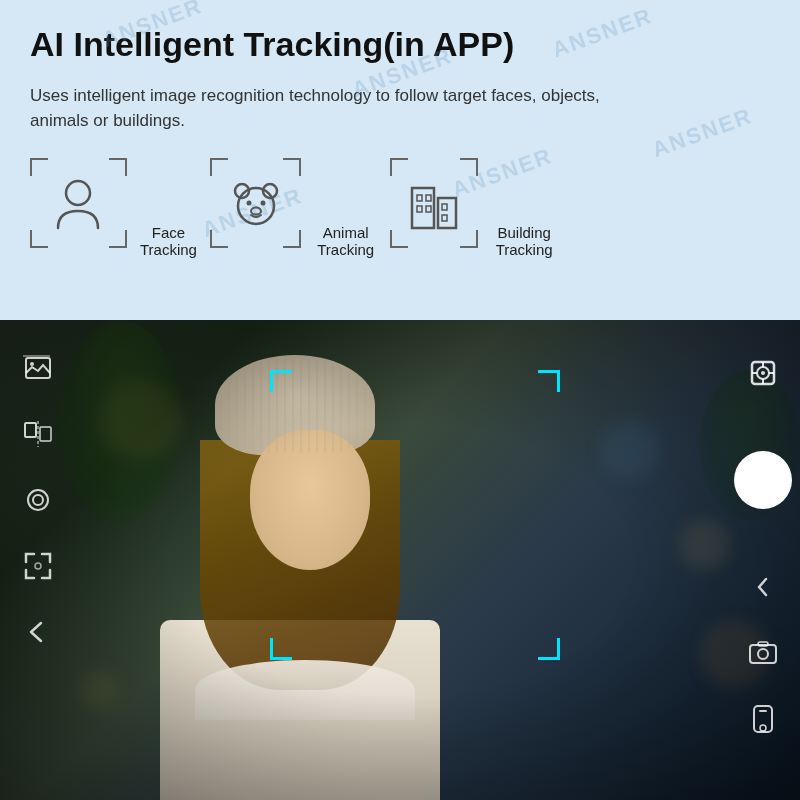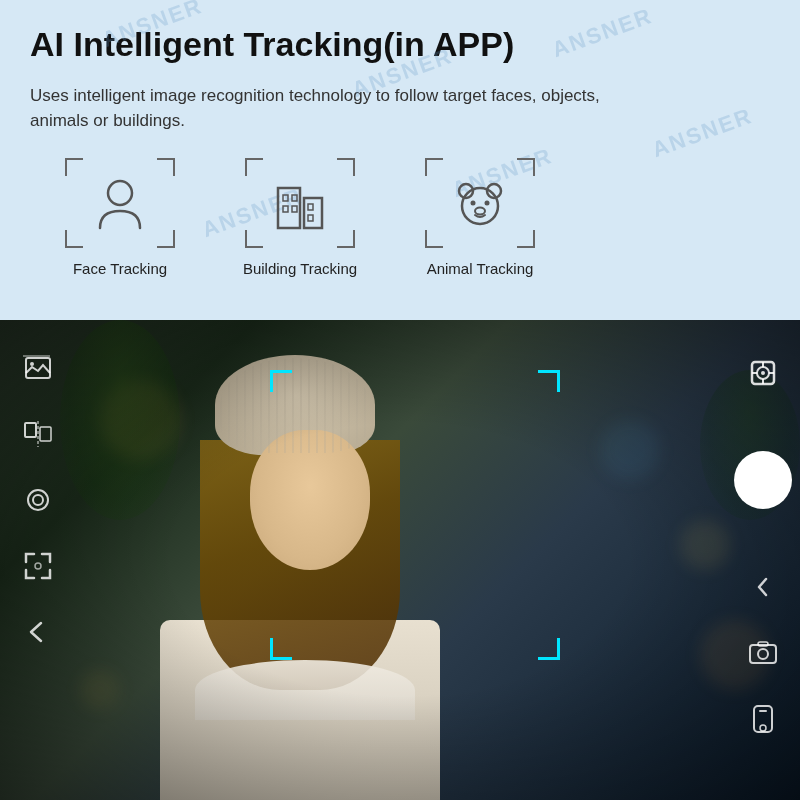--- a/index.html
+++ b/index.html
@@ -48,22 +48,21 @@
 
     .tracking-icons {
       display: flex;
       gap: 0;
       align-items: flex-start;
       justify-content: flex-start;
     }
 
     .tracking-item {
       display: flex;
-      flex-direction: column;
-      align-items: center;
+      align-items: flex-end;
       width: 180px;
     }
 
     
     .bracket-box {
       width: 110px;
       height: 90px;
       position: relative;
       display: flex;
       align-items: center;
@@ -303,54 +302,54 @@
       </div>
       <span class="tracking-label">Face Tracking</span>
     </div>
 
 
     <div class="tracking-item">
       <div class="bracket-box">
         <div class="bracket-inner"></div>
         <svg class="icon-svg" viewBox="0 0 60 60">
 
+          <circle cx="30" cy="33" r="18" fill="none" stroke="#555" stroke-width="2.5"></circle>
+
+          <circle cx="16" cy="18" r="7" fill="none" stroke="#555" stroke-width="2.5"></circle>
+          <circle cx="44" cy="18" r="7" fill="none" stroke="#555" stroke-width="2.5"></circle>
+
+          <circle cx="23" cy="30" r="2.5" fill="#555"></circle>
+          <circle cx="37" cy="30" r="2.5" fill="#555"></circle>
+
+          <ellipse cx="30" cy="38" rx="5" ry="3.5" fill="none" stroke="#555" stroke-width="2"></ellipse>
+
+          <path d="M25 42 Q30 46 35 42" fill="none" stroke="#555" stroke-width="2" stroke-linecap="round"></path>
+        </svg>
+      </div>
+      <span class="tracking-label">Animal Tracking</span>
+    </div>
+
+    <div class="tracking-item">
+      <div class="bracket-box">
+        <div class="bracket-inner"></div>
+        <svg class="icon-svg" viewBox="0 0 60 60">
+
           <rect x="8" y="15" width="22" height="40" fill="none" stroke="#555" stroke-width="2.5"></rect>
           <rect x="34" y="25" width="18" height="30" fill="none" stroke="#555" stroke-width="2.5"></rect>
 
           <rect x="13" y="22" width="5" height="6" fill="none" stroke="#555" stroke-width="1.5"></rect>
           <rect x="22" y="22" width="5" height="6" fill="none" stroke="#555" stroke-width="1.5"></rect>
           <rect x="13" y="33" width="5" height="6" fill="none" stroke="#555" stroke-width="1.5"></rect>
           <rect x="22" y="33" width="5" height="6" fill="none" stroke="#555" stroke-width="1.5"></rect>
 
           <rect x="38" y="31" width="5" height="6" fill="none" stroke="#555" stroke-width="1.5"></rect>
           <rect x="38" y="42" width="5" height="6" fill="none" stroke="#555" stroke-width="1.5"></rect>
         </svg>
       </div>
       <span class="tracking-label">Building Tracking</span>
-    </div>
-
-    <div class="tracking-item">
-      <div class="bracket-box">
-        <div class="bracket-inner"></div>
-        <svg class="icon-svg" viewBox="0 0 60 60">
-
-          <circle cx="30" cy="33" r="18" fill="none" stroke="#555" stroke-width="2.5"></circle>
-
-          <circle cx="16" cy="18" r="7" fill="none" stroke="#555" stroke-width="2.5"></circle>
-          <circle cx="44" cy="18" r="7" fill="none" stroke="#555" stroke-width="2.5"></circle>
-
-          <circle cx="23" cy="30" r="2.5" fill="#555"></circle>
-          <circle cx="37" cy="30" r="2.5" fill="#555"></circle>
-
-          <ellipse cx="30" cy="38" rx="5" ry="3.5" fill="none" stroke="#555" stroke-width="2"></ellipse>
-
-          <path d="M25 42 Q30 46 35 42" fill="none" stroke="#555" stroke-width="2" stroke-linecap="round"></path>
-        </svg>
-      </div>
-      <span class="tracking-label">Animal Tracking</span>
     </div>
 
   </div>
 </div>
 
 <div class="bottom-section">
   <div class="camera-bg"></div>
 
   <div class="bokeh" style="width:80px;height:80px;top:60px;left:100px;background:rgba(255,200,80,0.12);"></div>
   <div class="bokeh" style="width:50px;height:50px;top:200px;left:680px;background:rgba(255,220,100,0.1);"></div>

